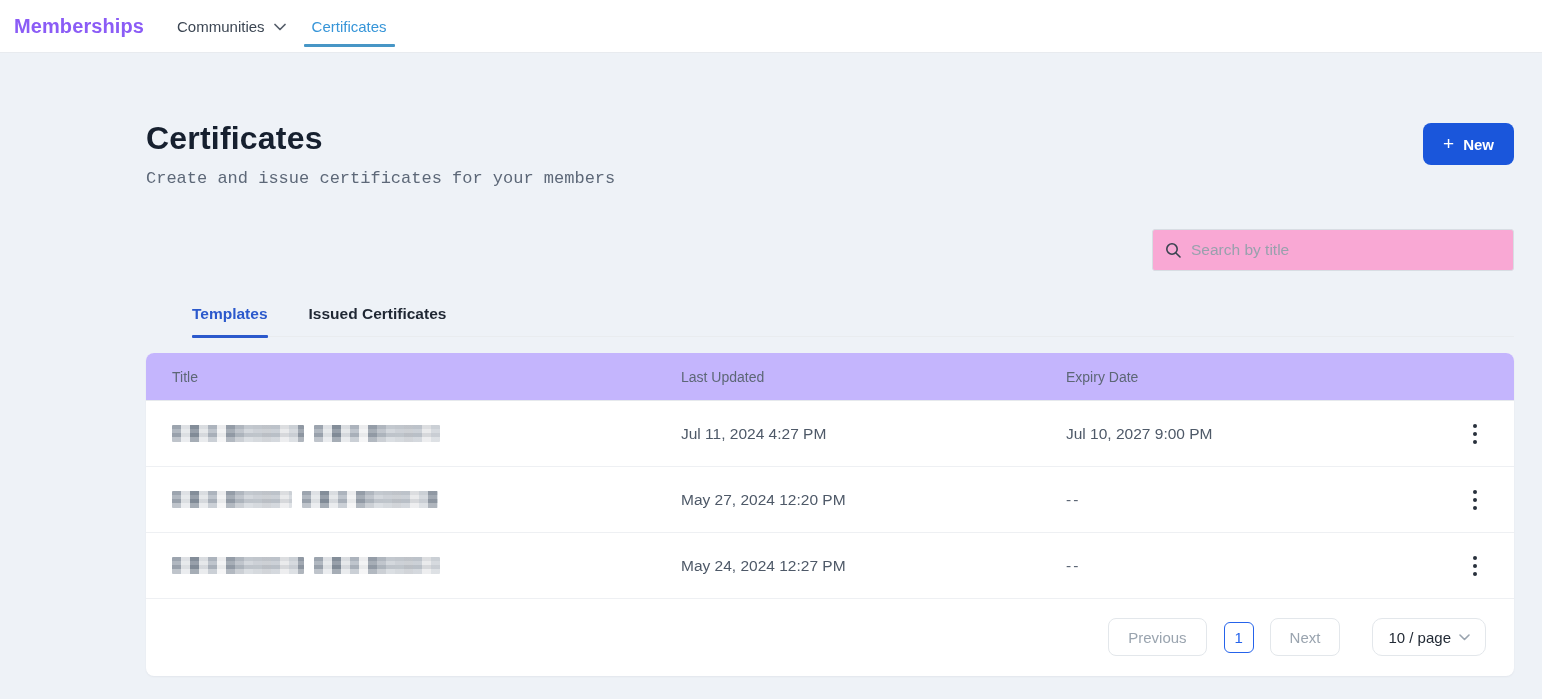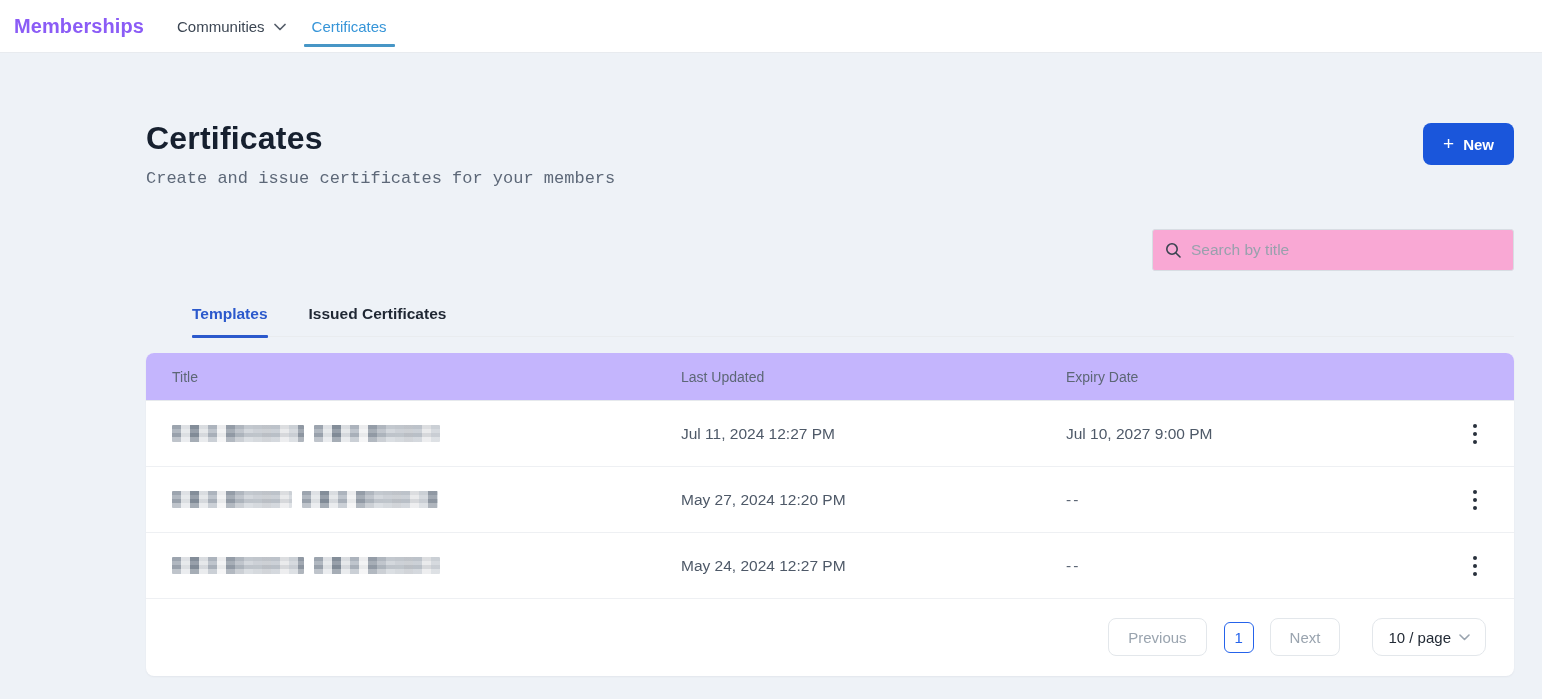--- a/index.html
+++ b/index.html
@@ -184,21 +184,21 @@
       <div>Last Updated</div>
       <div>Expiry Date</div>
       <div></div>
     </div>
 
     <div class="trow grid-cols">
       <div class="c1 redacted-wrap">
         <span class="redacted seg-a"></span>
         <span class="redacted seg-b"></span>
       </div>
-      <div>Jul 11, 2024 12:27 PM</div>
+      <div>Jul 11, 2024 4:27 PM</div>
       <div>Jul 10, 2027 9:00 PM</div>
       <div class="kebab">
           <i></i>
           <i></i>
           <i></i>
         </div>
     </div>
 
     <div class="trow grid-cols">
       <div class="c1 redacted-wrap">

